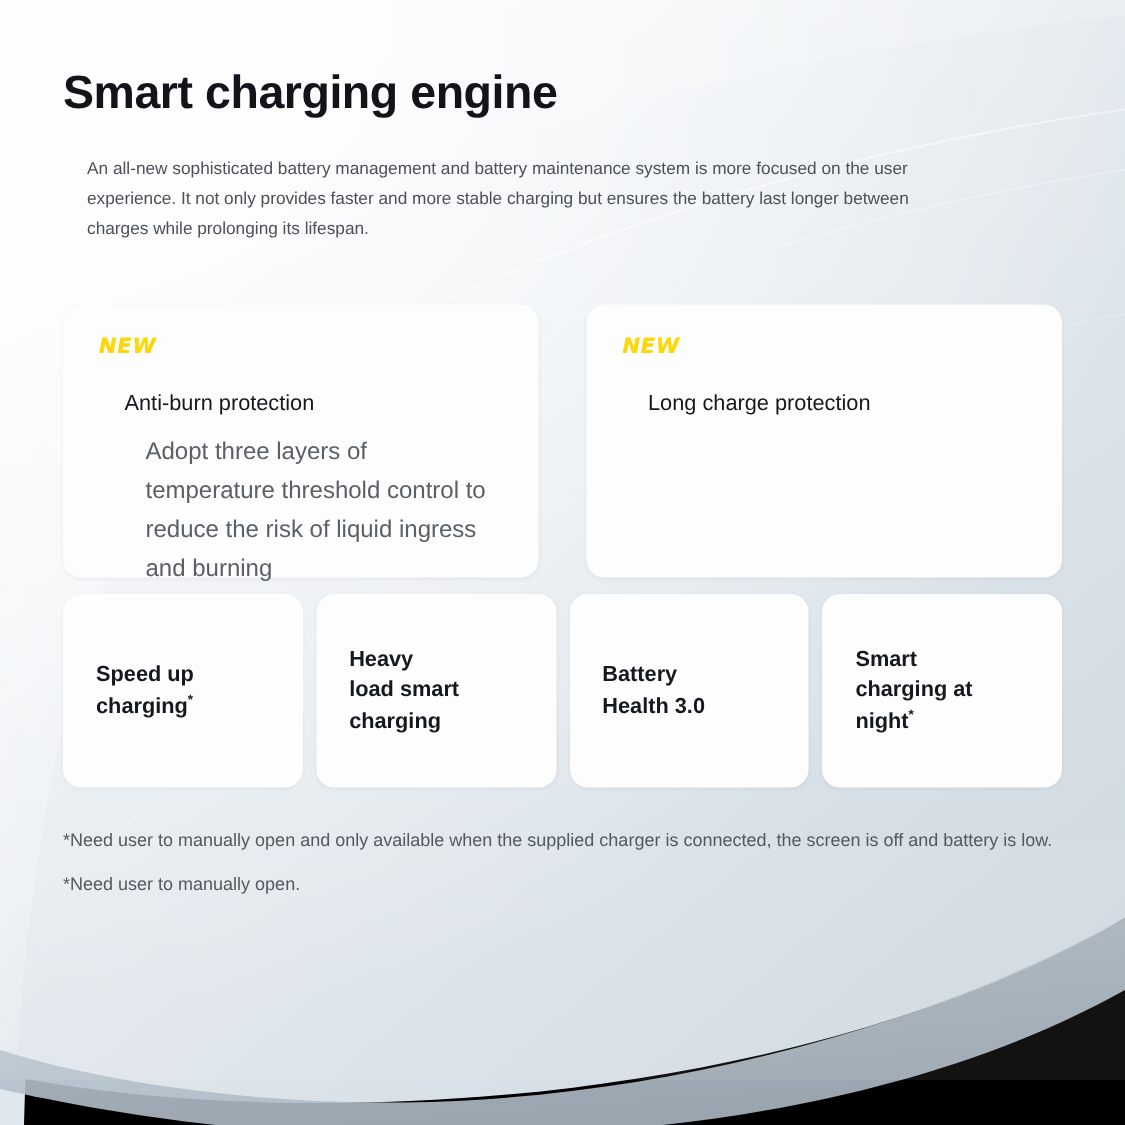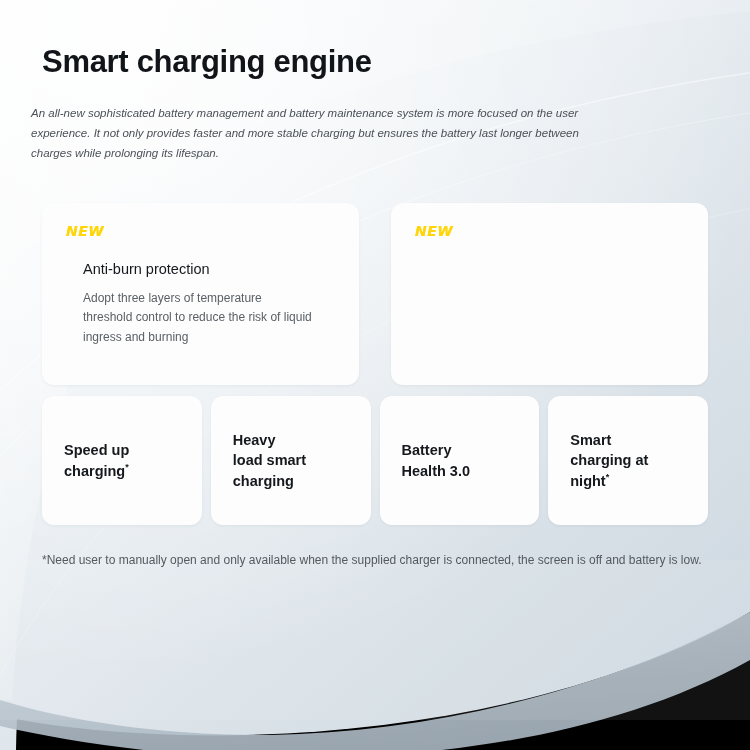--- a/index.html
+++ b/index.html
@@ -49,27 +49,26 @@
     left: 42px;
     top: 44px;
     font-size: 31px;
     font-weight: bold;
     letter-spacing: -0.3px;
     color: #111418;
   }
 
   .intro {
     position: absolute;
-    left: 31px;
+    left: 58px;
     top: 104px;
     width: 565px;
     font-size: 11.5px;
     line-height: 1.72;
     color: #4b5158;
-    font-style: italic;
   }
 
   
   .top-row {
     position: absolute;
     left: 42px;
     top: 203px;
     width: 666px;
     display: flex;
     gap: 32px;
@@ -97,22 +96,22 @@
   .card-big h3 {
     margin-top: 22px;
     margin-left: 17px;
     font-size: 14.5px;
     font-weight: normal;
     color: #15181c;
   }
 
   .card-big p {
     margin-top: 12px;
-    margin-left: 17px;
-    font-size: 12px;
+    margin-left: 31px;
+    font-size: 16px;
     line-height: 1.62;
     color: #5a6066;
     width: 230px;
   }
 
   
   .bottom-row {
     position: absolute;
     left: 42px;
     top: 396px;
@@ -237,20 +236,21 @@
     <div class="top-row">
 
       <div class="card-big">
         <div class="new-badge">NEW</div>
         <h3>Anti-burn protection</h3>
         <p>Adopt three layers of temperature threshold control to reduce the risk of liquid ingress and burning</p>
       </div>
 
       <div class="card-big">
         <div class="new-badge">NEW</div>
+        <h3>Long charge protection</h3>
       </div>
 
     </div>
 
     <div class="bottom-row">
 
       <div class="card-small">
         <span>Speed up<br>charging<sup>*</sup></span>
       </div>
 
@@ -263,16 +263,17 @@
       </div>
 
       <div class="card-small">
         <span>Smart<br>charging at<br>night<sup>*</sup></span>
       </div>
 
     </div>
 
     <div class="footnotes">
       <p>*Need user to manually open and only available when the supplied charger is connected, the screen is off and battery is low.</p>
+      <p>*Need user to manually open.</p>
     </div>
 
   </div>
 </div>
 
 </body></html>

